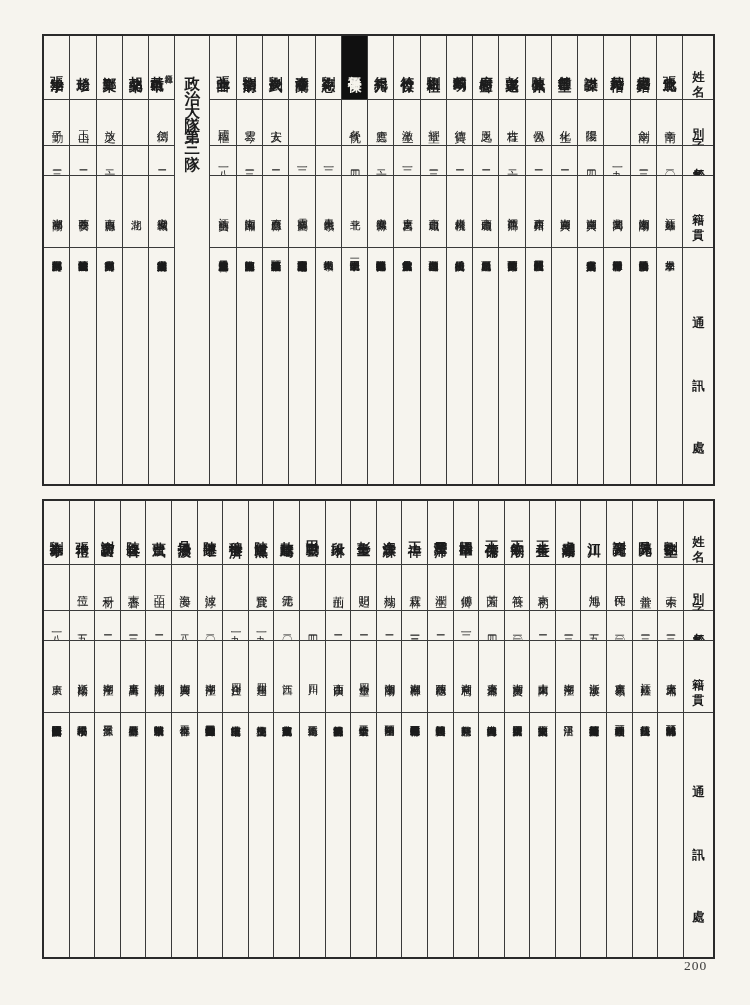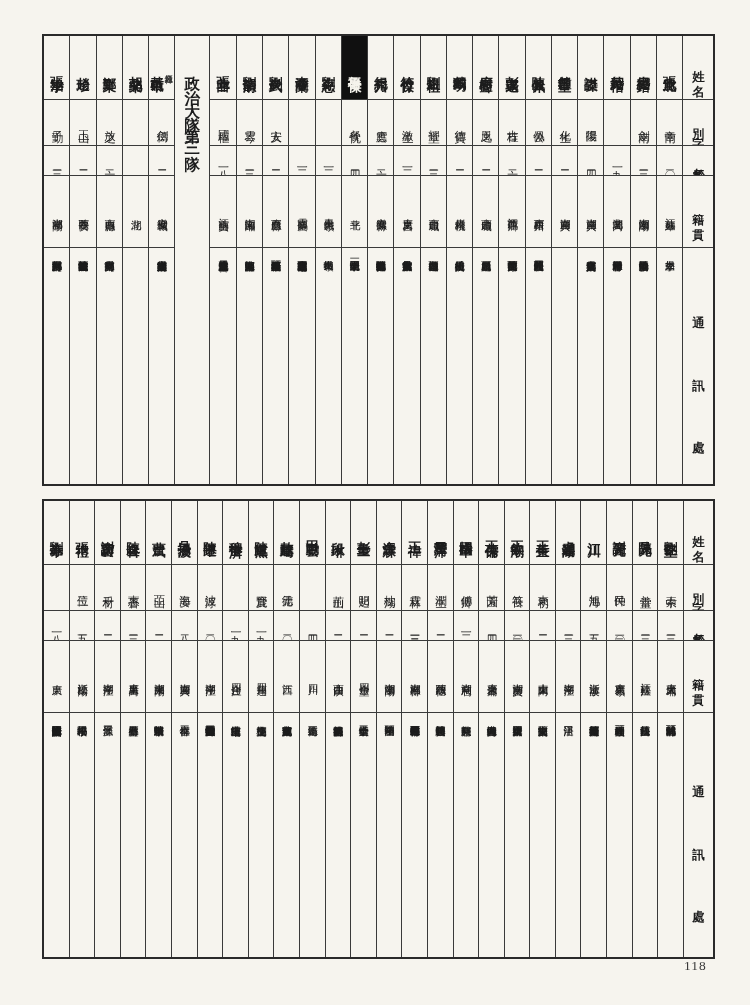--- a/index.html
+++ b/index.html
@@ -1077,14 +1077,14 @@
           <span class="vtext h-native">籍貫</span>
         </div>
         <div class="cell c-addr" style="align-items:center;">
           <span class="vtext h-addr">通訊處</span>
         </div>
       </div>
     </div>
 
   </div>
 
-  <div class="page-number">118</div>
+  <div class="page-number">200</div>
 </div>
 
 </body></html>

